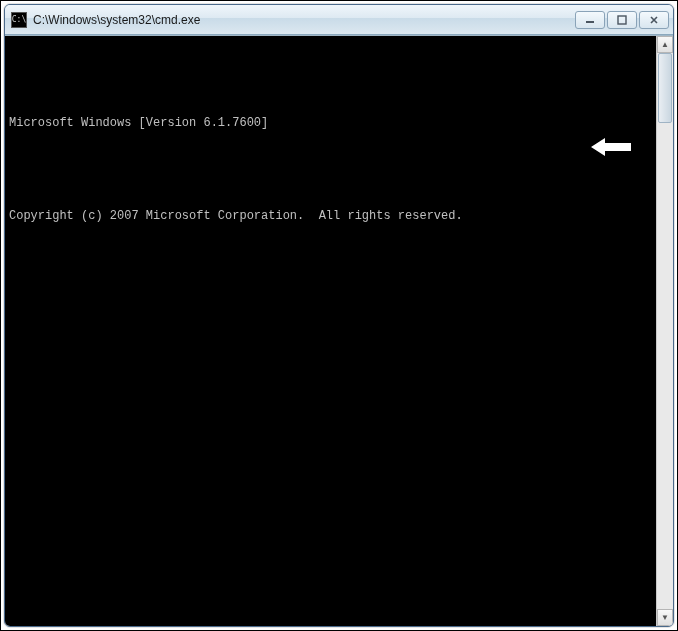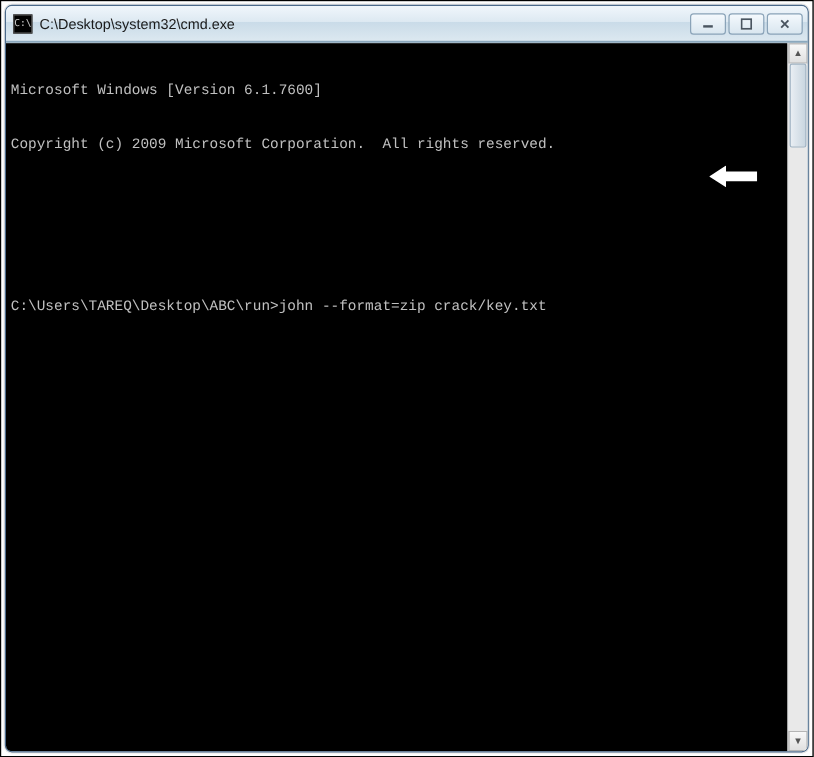--- a/index.html
+++ b/index.html
@@ -82,21 +82,21 @@
     background: #000;
     color: #c0c0c0;
     font-family: "Lucida Console", "Courier New", monospace;
     font-size: 12px;
     line-height: 15px;
     padding: 2px 4px;
     white-space: pre;
     overflow: hidden;
     position: relative;
   }
-  .terminal .line { white-space: pre; }
+  .terminal .line { white-space: pre; margin-top: 48px; }
   .scrollbar {
     width: 17px;
     background: #efefef;
     display: flex;
     flex-direction: column;
     border-left: 1px solid #c9c9c9;
   }
   .sb-btn {
     height: 17px;
     background: linear-gradient(to bottom, #f8f8f8, #e0e0e0);
@@ -131,21 +131,21 @@
 </style>
 </head>
 <body>
 
 <div class="window">
 
   <div class="titlebar">
     <div class="app-icon">
       <span>C:\</span>
     </div>
-    <div class="title-text">C:\Desktop\system32\cmd.exe</div>
+    <div class="title-text">C:\Windows\system32\cmd.exe</div>
     <div class="win-controls">
       <div class="win-btn">
         <svg width="10" height="10" viewBox="0 0 10 10">
             <rect x="1" y="6" width="8" height="2" fill="#4a5560"></rect>
           </svg>
       </div>
       <div class="win-btn">
         <svg width="10" height="10" viewBox="0 0 10 10">
             <rect x="1" y="1" width="8" height="8" fill="none" stroke="#4a5560" stroke-width="1.4"></rect>
           </svg>
@@ -154,25 +154,24 @@
         <svg width="10" height="10" viewBox="0 0 10 10">
             <path d="M2 2 L8 8 M8 2 L2 8" stroke="#4a5560" stroke-width="1.6"></path>
           </svg>
       </div>
     </div>
   </div>
 
   <div class="client-area">
     <div class="terminal">
       <div class="line">Microsoft Windows [Version 6.1.7600]</div>
-      <div class="line">Copyright (c) 2009 Microsoft Corporation.  All rights reserved.</div>
+      <div class="line">Copyright (c) 2007 Microsoft Corporation.  All rights reserved.</div>
       <div class="line"></div>
       <div class="line"></div>
       <div class="line"></div>
-      <div class="line">C:\Users\TAREQ\Desktop\ABC\run&gt;john --format=zip crack/key.txt</div>
 
       <div class="arrow-annot">
         <svg width="40" height="18" viewBox="0 0 40 18">
           <polygon points="0,9 14,0 14,5 40,5 40,13 14,13 14,18" fill="#ffffff"></polygon>
         </svg>
       </div>
     </div>
 
     <div class="scrollbar">
       <div class="sb-btn">

